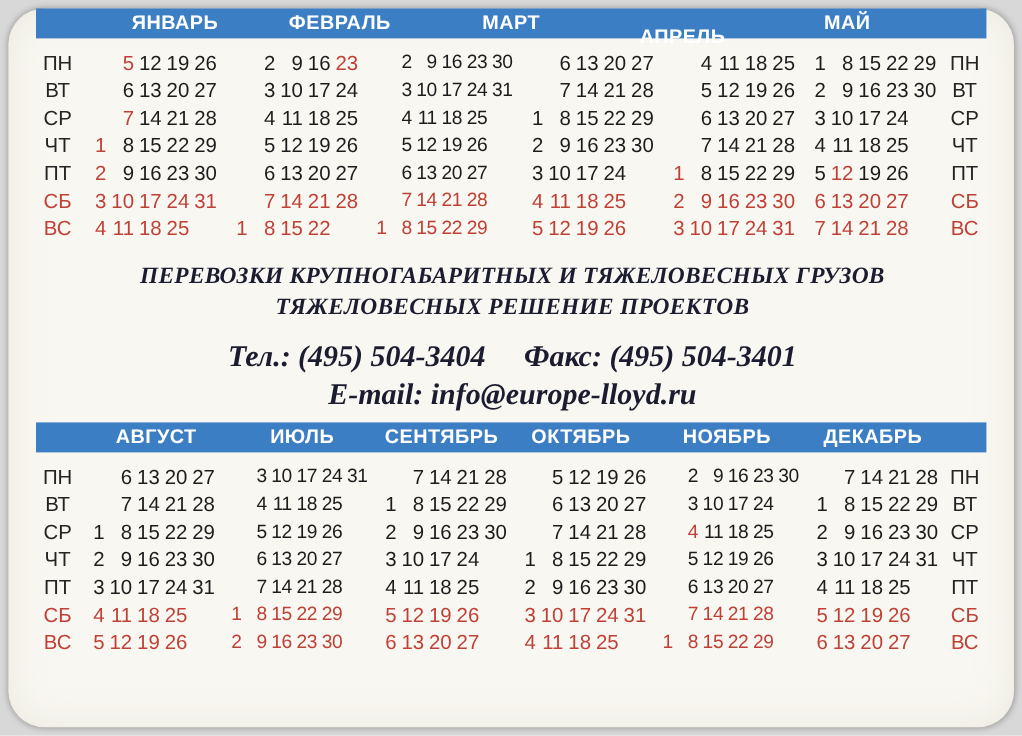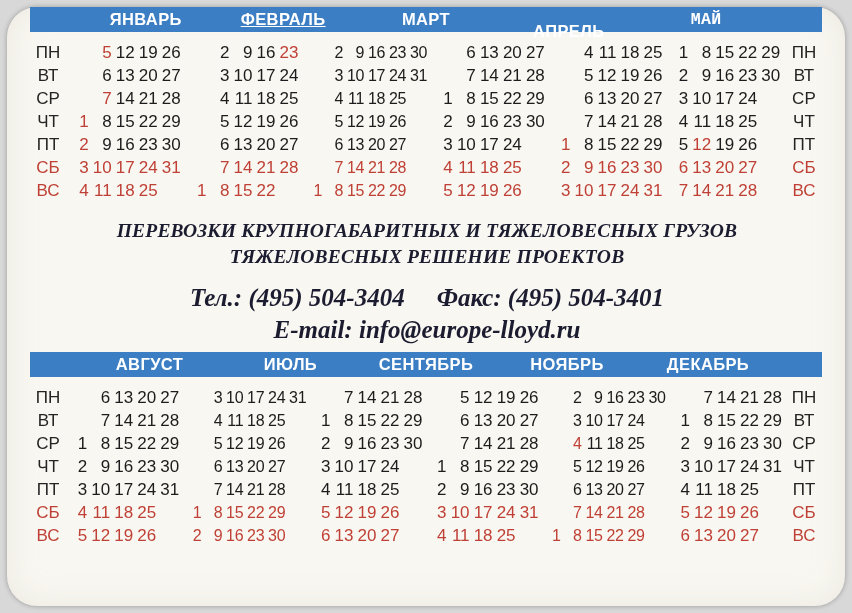--- a/index.html
+++ b/index.html
@@ -63,24 +63,24 @@
 </style>
 </head>
 <body>
 
 <div class="card">
 
   <div class="half" id="top-half">
       <div class="bar">
         <div class="wspace"></div>
         <div class="mname" style="width: 115px;">ЯНВАРЬ</div>
-        <div class="mname" style="width: 115px; text-decoration: underline;">ФЕВРАЛЬ</div>
+        <div class="mname" style="width: 115px;">ФЕВРАЛЬ</div>
         <div class="mname" style="width: 126px;">МАРТ</div>
         <div class="mname" style="width: 115px; margin-top: 24px;">АПРЕЛЬ</div>
-        <div class="mname" style="width: 115px; font-family: Liberation Mono, monospace;">МАЙ</div>
+        <div class="mname" style="width: 115px;">МАЙ</div>
         <div class="wspace"></div>
       </div>
       <div class="row">
         <span class="wlabel">ПН</span>
         <div class="mcell m5" style="width: 115px;">
           <span class="slot"></span>
           <span class="slot red">5</span>
           <span class="slot">12</span>
           <span class="slot">19</span>
           <span class="slot">26</span>
@@ -420,20 +420,21 @@
       </div>
     </div>
   </div>
 
   <div class="half" id="bottom-half">
       <div class="bar">
         <div class="wspace"></div>
         <div class="mname" style="width: 126px;">АВГУСТ</div>
         <div class="mname" style="width: 115px;">ИЮЛЬ</div>
         <div class="mname" style="width: 115px;">СЕНТЯБРЬ</div>
+        <div class="mname" style="width: 115px;">ОКТЯБРЬ</div>
         <div class="mname" style="width: 126px;">НОЯБРЬ</div>
         <div class="mname" style="width: 115px;">ДЕКАБРЬ</div>
         <div class="wspace"></div>
       </div>
       <div class="row">
         <span class="wlabel">ПН</span>
         <div class="mcell m5" style="width: 115px;">
           <span class="slot"></span>
           <span class="slot">6</span>
           <span class="slot">13</span>

